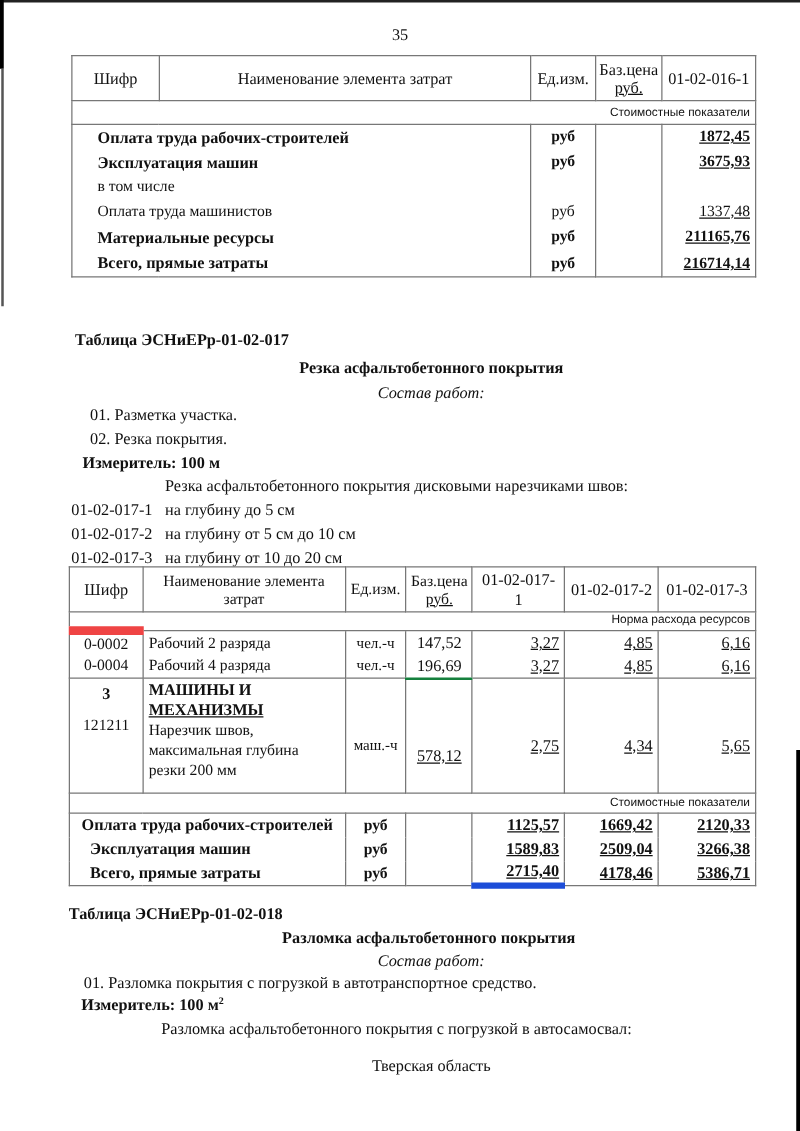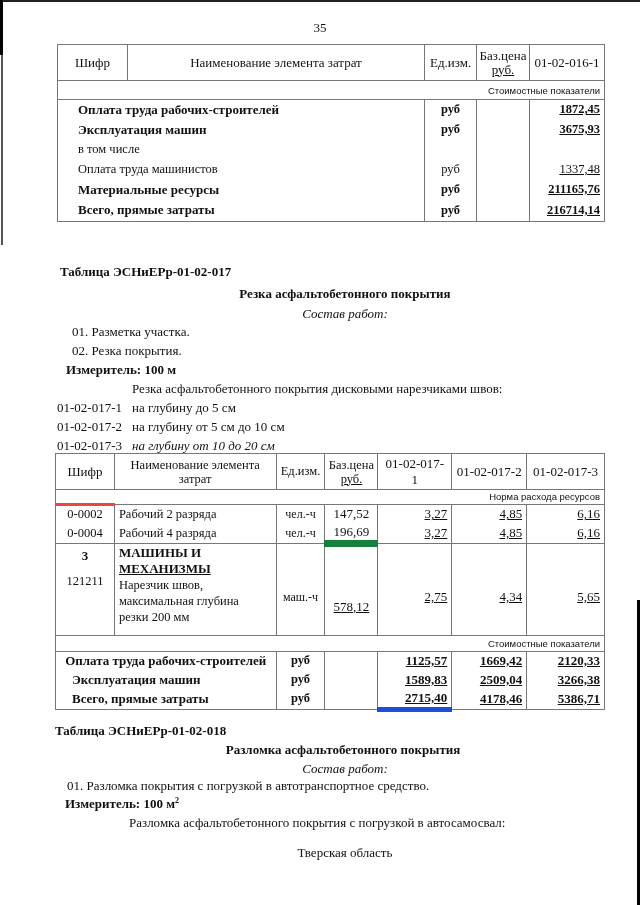--- a/index.html
+++ b/index.html
@@ -98,21 +98,21 @@
 <div class="abs ital t13" style="left:0; width:640px; top:306px; text-align:center; padding-left:50px; box-sizing:border-box;">Состав работ:</div>
 <div class="abs t13" style="left:72px; top:324px;">01. Разметка участка.</div>
 <div class="abs t13" style="left:72px; top:343px;">02. Резка покрытия.</div>
 <div class="abs h1" style="left:66px; top:362px;">Измеритель: 100 м</div>
 <div class="abs t13" style="left:132px; top:381px;">Резка асфальтобетонного покрытия дисковыми нарезчиками швов:</div>
 <div class="abs t13" style="left:57px; top:400px;">01-02-017-1</div>
 <div class="abs t13" style="left:132px; top:400px;">на глубину до 5 см</div>
 <div class="abs t13" style="left:57px; top:419px;">01-02-017-2</div>
 <div class="abs t13" style="left:132px; top:419px;">на глубину от 5 см до 10 см</div>
 <div class="abs t13" style="left:57px; top:438px;">01-02-017-3</div>
-<div class="abs t13" style="left:132px; top:438px;font-style:italic;">на глубину от 10 до 20 см</div>
+<div class="abs t13" style="left:132px; top:438px;">на глубину от 10 до 20 см</div>
 
 <table style="left:55px; top:453px; width:550px;">
   <colgroup>
       <col style="width:59px">
       <col style="width:162px">
       <col style="width:49px">
       <col style="width:53px">
       <col style="width:74px">
       <col style="width:75px">
       <col style="width:78px">
@@ -124,33 +124,33 @@
     <td class="c" style="padding:0 2px">Ед.изм.</td>
     <td class="c" style="line-height:14px; padding:0 2px;"><span>Баз.цена</span><br><span style="text-decoration:underline">руб.</span></td>
     <td class="c t13">01-02-017-1</td>
     <td class="c t13">01-02-017-2</td>
     <td class="c t13">01-02-017-3</td>
   </tr>
   <tr style="height:15px">
     <td colspan="7" class="sans-note">Норма расхода ресурсов</td>
   </tr>
   <tr class="nob-tb" style="height:19px">
-    <td class="c" style="border-top:3px solid #ef4444">0-0002</td>
+    <td class="c" style="border-top:7px solid #ef4444">0-0002</td>
     <td style="border-top:1px solid #777">Рабочий 2 разряда</td>
     <td class="c" style="font-size:12px; border-top:1px solid #777">чел.-ч</td>
     <td class="c t13" style="border-top:1px solid #777">147,52</td>
     <td class="r t13" style="border-top:1px solid #777">3,27</td>
     <td class="r t13" style="border-top:1px solid #777">4,85</td>
     <td class="r t13" style="border-top:1px solid #777">6,16</td>
   </tr>
   <tr class="nob-tb" style="height:19px">
     <td class="c" style="border-bottom:1px solid #777">0-0004</td>
     <td style="border-bottom:1px solid #777">Рабочий 4 разряда</td>
     <td class="c" style="font-size:12px; border-bottom:1px solid #777">чел.-ч</td>
-    <td class="c t13" style="border-bottom:7px solid #15803d">196,69</td>
+    <td class="c t13" style="border-bottom:2px solid #15803d">196,69</td>
     <td class="r t13" style="border-bottom:1px solid #777">3,27</td>
     <td class="r t13" style="border-bottom:1px solid #777">4,85</td>
     <td class="r t13" style="border-bottom:1px solid #777">6,16</td>
   </tr>
   <tr style="height:92px">
     <td class="c" style="vertical-align:top; padding-top:4px;">
       <div class="b t13" style="margin-bottom:10px">3</div>
       <div>121211</div>
     </td>
     <td style="vertical-align:top; padding-top:1px; line-height:16px;">

